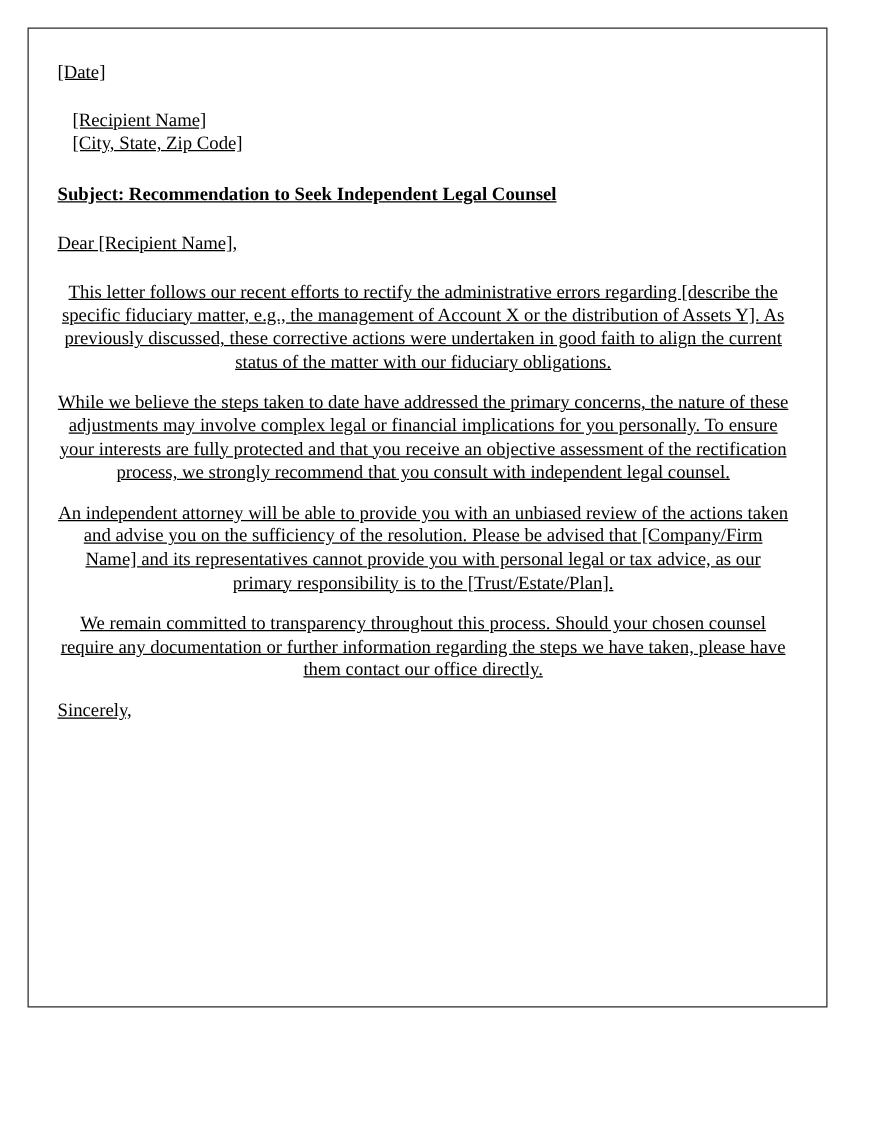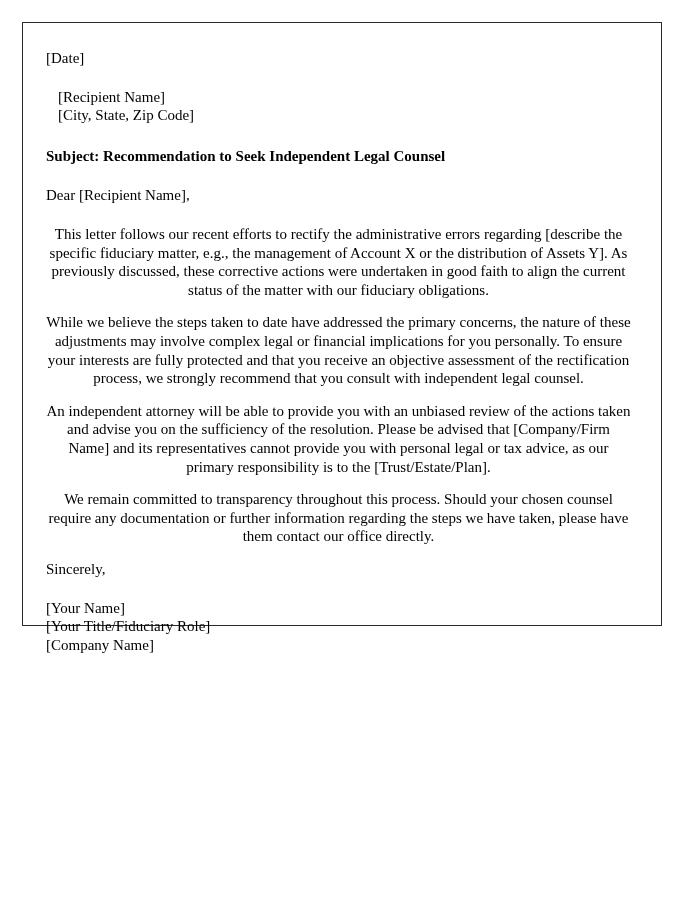--- a/index.html
+++ b/index.html
@@ -13,24 +13,25 @@
     font-family: "Liberation Serif", "DejaVu Serif", serif;
     color: #000000;
     overflow: hidden;
   }
 
   .page-sheet {
     position: absolute;
     left: 22px;
     top: 22px;
     width: 640px;
-    height: 604px;
+    height: 784px;
     box-sizing: border-box;
     border: 1px solid #2b2b2b;
     background: #ffffff;
+    text-decoration: underline;
   }
 
   .letter-body {
     padding: 26px 30px 0 23px;
     box-sizing: border-box;
   }
 
   .line {
     font-size: 15px;
     line-height: 18.2px;
@@ -89,20 +90,15 @@
 
     <div class="line salutation">Dear [Recipient Name],</div>
 
     <p class="para">This letter follows our recent efforts to rectify the administrative errors regarding [describe the specific fiduciary matter, e.g., the management of Account X or the distribution of Assets Y]. As previously discussed, these corrective actions were undertaken in good faith to align the current status of the matter with our fiduciary obligations.</p>
     <p class="para">While we believe the steps taken to date have addressed the primary concerns, the nature of these adjustments may involve complex legal or financial implications for you personally. To ensure your interests are fully protected and that you receive an objective assessment of the rectification process, we strongly recommend that you consult with independent legal counsel.</p>
     <p class="para">An independent attorney will be able to provide you with an unbiased review of the actions taken and advise you on the sufficiency of the resolution. Please be advised that [Company/Firm Name] and its representatives cannot provide you with personal legal or tax advice, as our primary responsibility is to the [Trust/Estate/Plan].</p>
     <p class="para">We remain committed to transparency throughout this process. Should your chosen counsel require any documentation or further information regarding the steps we have taken, please have them contact our office directly.</p>
 
     <div class="line closing">Sincerely,</div>
 
-    <div class="signature-block">
-      <div class="line">[Your Name]</div>
-      <div class="line">[Your Title/Fiduciary Role]</div>
-      <div class="line">[Company Name]</div>
-    </div>
 
   </div>
 </div>
 
 </body></html>

